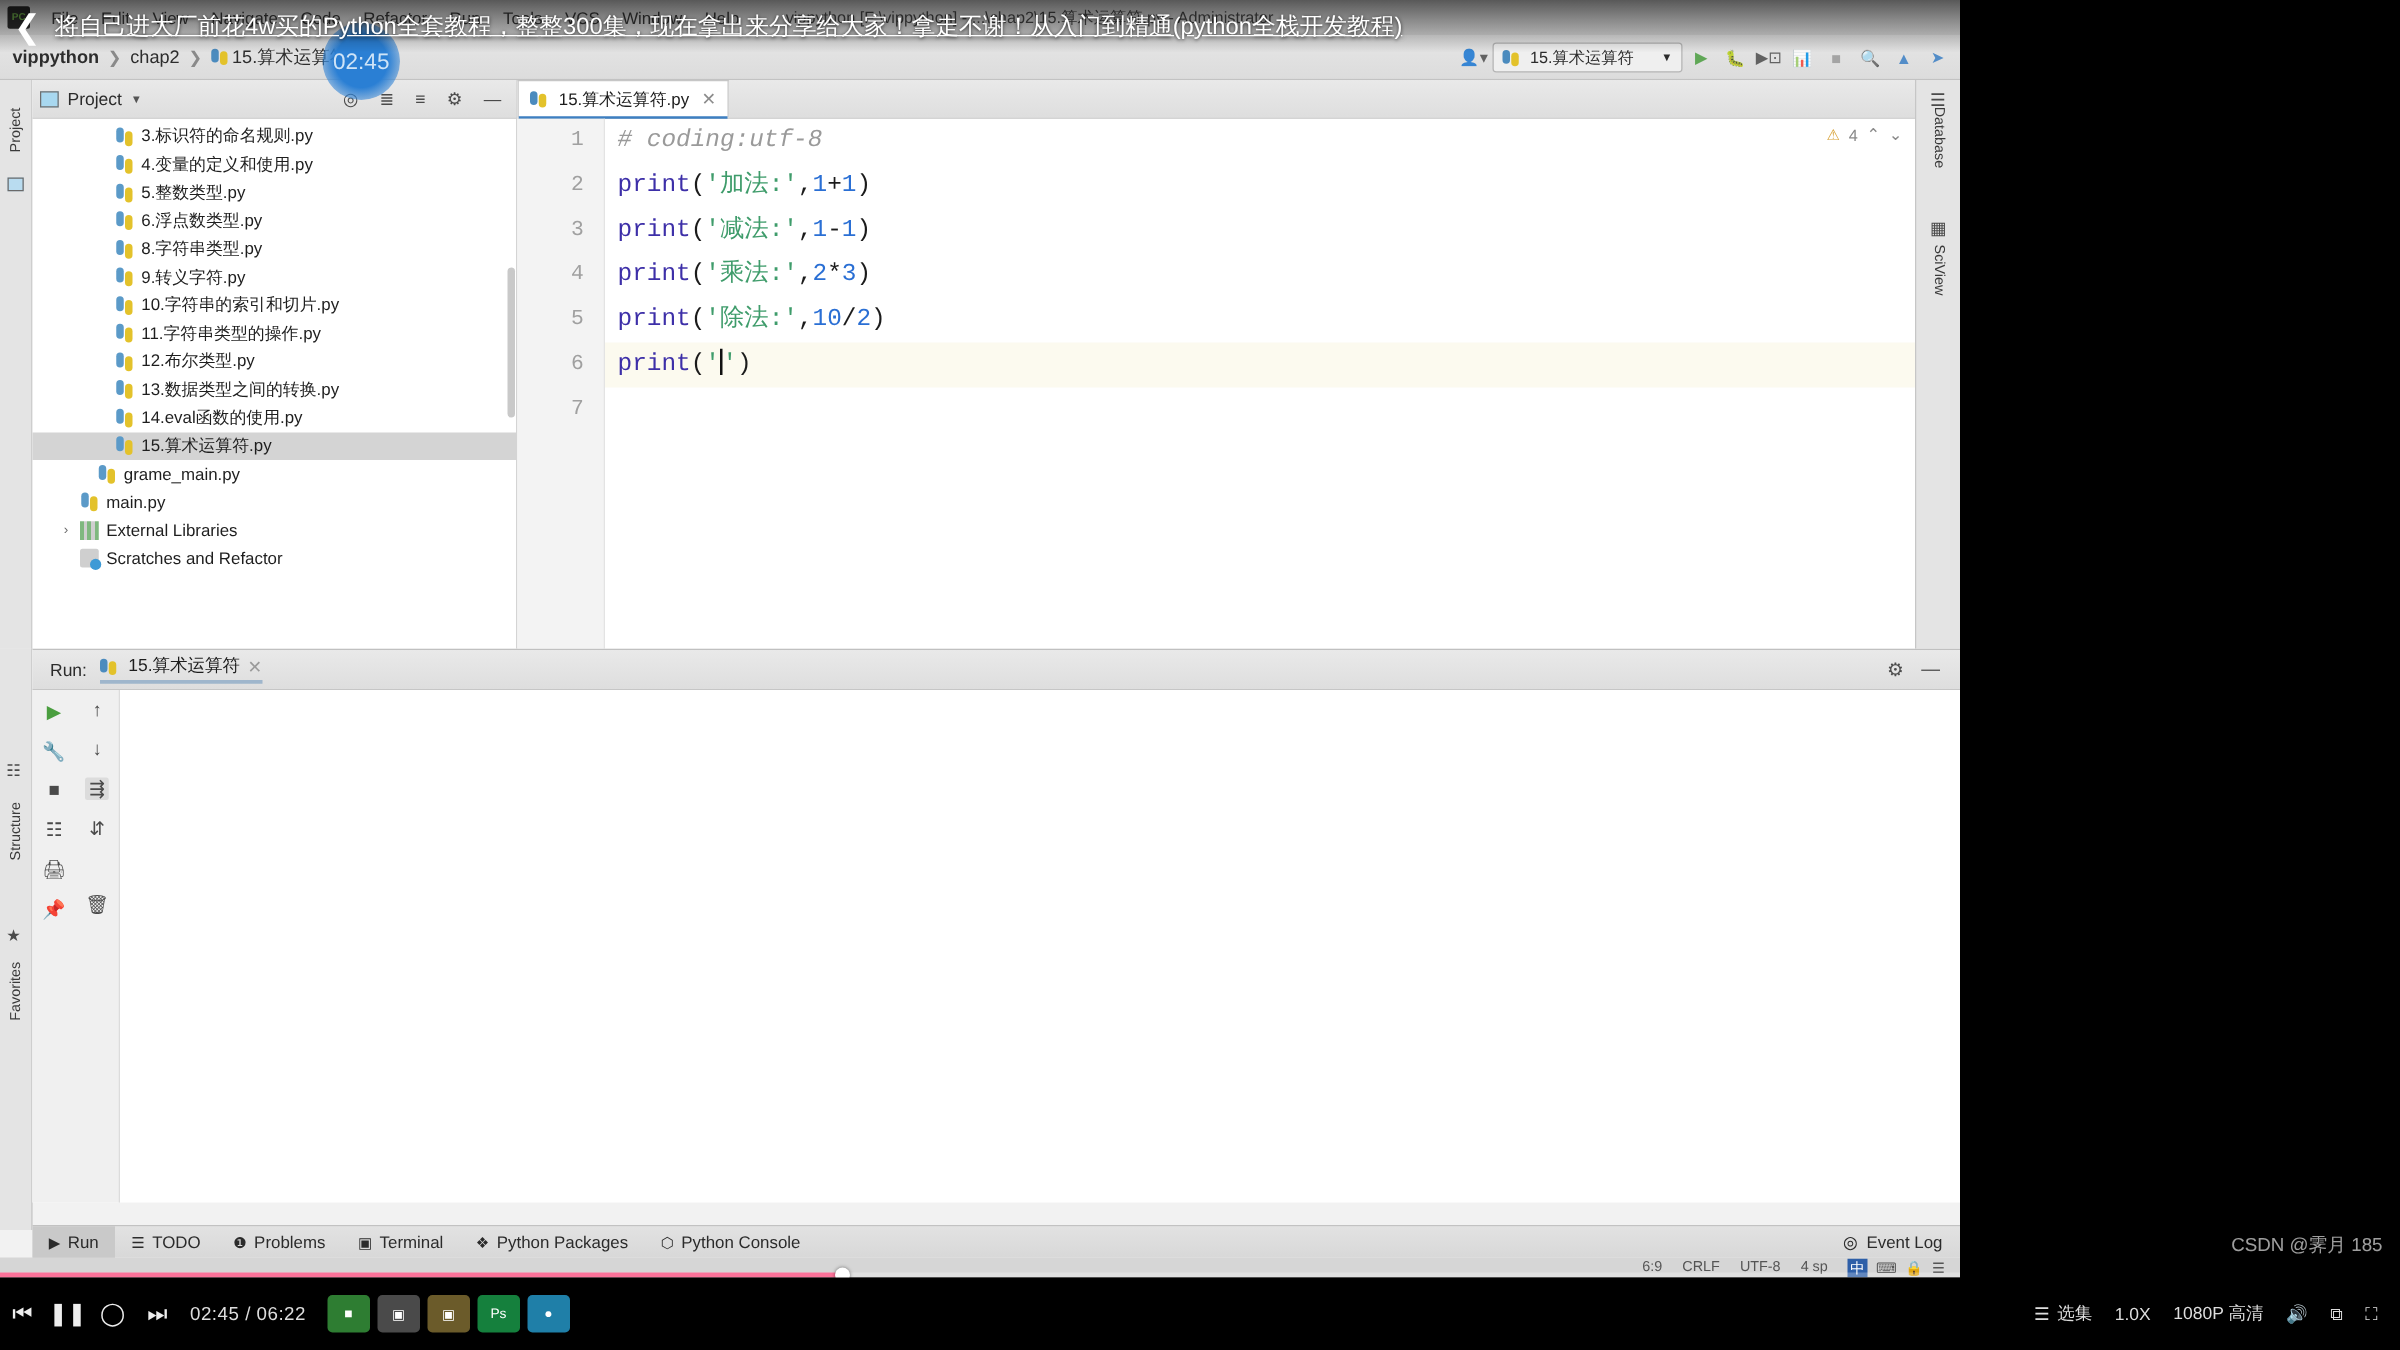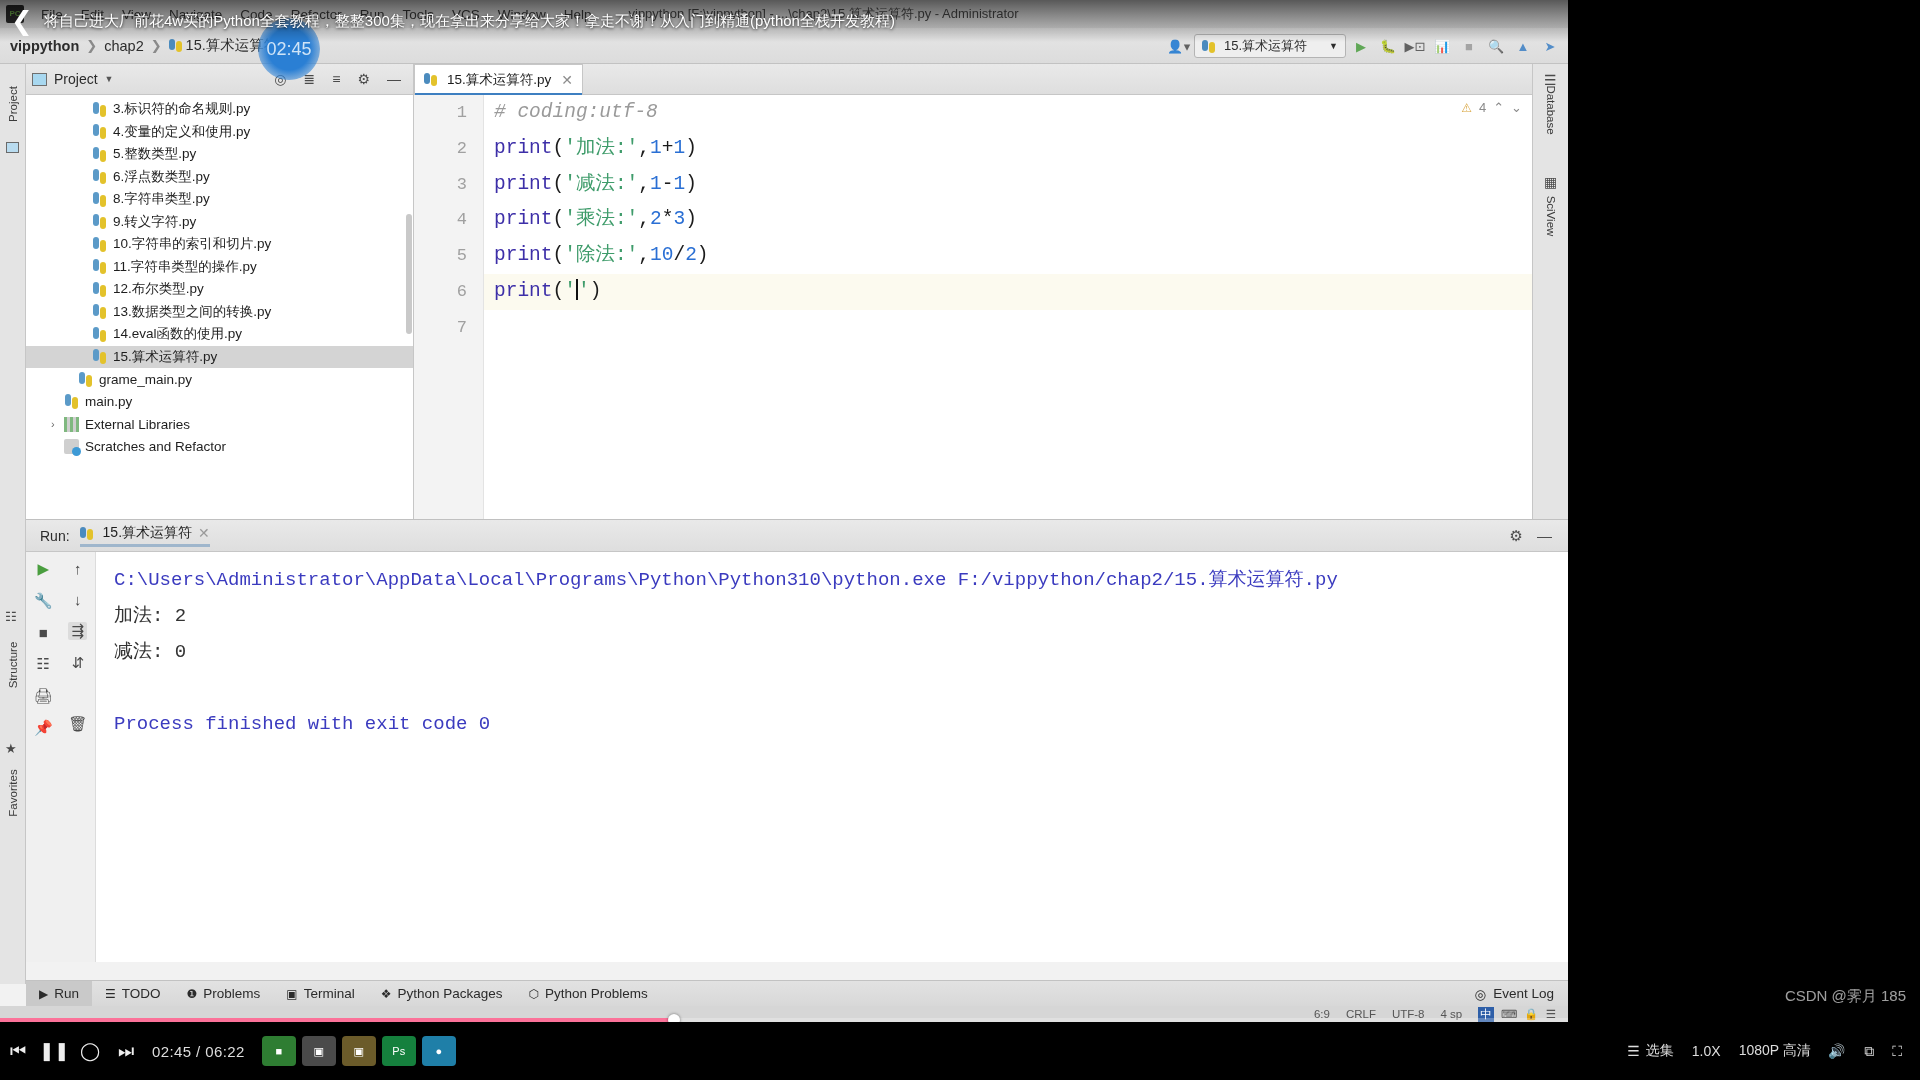--- a/index.html
+++ b/index.html
@@ -140,21 +140,21 @@
   .statusbar { position:absolute; left:0; bottom:0; right:0; height:16px; background:#d6d6d6;
                display:flex; align-items:center; justify-content:flex-end; gap:16px;
                padding-right:12px; font-size:11.5px; color:#555; }
   .sbicons { display:flex; gap:7px; align-items:center; }
 
   
   .titlebanner { position:absolute; left:0; top:0; width:1568px; height:42px;
                  background:linear-gradient(rgba(0,0,0,.62),rgba(0,0,0,0)); display:flex;
                  align-items:center; color:#fff; z-index:40; }
   .backbtn { width:44px; text-align:center; font-size:26px; color:#fff; line-height:1; }
-  .vtitle { font-size:15px; white-space:nowrap; text-shadow:0 1px 3px rgba(0,0,0,.8); }
+  .vtitle { font-size:19px; white-space:nowrap; text-shadow:0 1px 3px rgba(0,0,0,.8);text-decoration:underline; }
 
   .loadring { position:absolute; left:258px; top:18px; width:62px; height:62px; border-radius:50%;
               background:radial-gradient(circle,#2a7fd4 48%, rgba(42,127,212,.55) 70%, rgba(42,127,212,0) 73%);
               z-index:39; display:flex; align-items:center; justify-content:center;
               color:#cfe4f7; font-size:18px; }
 
   .progress { position:absolute; left:0; bottom:58px; width:1568px; height:4px;
               background:rgba(255,255,255,.25); z-index:42; }
   .progfill { position:absolute; left:0; top:0; height:4px; background:#fb7299; }
   .proghandle{ position:absolute; top:-4px; width:12px; height:12px; border-radius:50%;
@@ -388,27 +388,20 @@
         </div>
         <div class="rscol">
           <span>↑</span>
           <span>↓</span>
           <span style="background:#dcdcdc;border-radius:2px;padding:0 3px;">⇶</span>
           <span>⇵</span>
           <span style="height:15px;"></span>
           <span>🗑</span>
         </div>
       </div>
-      <div class="console" id="console">
-          <div class="conline path">C:\Users\Administrator\AppData\Local\Programs\Python\Python310\python.exe F:/vippython/chap2/15.算术运算符.py</div>
-          <div class="conline ">加法: 2</div>
-          <div class="conline ">减法: 0</div>
-          <div class="conline "> </div>
-          <div class="conline fin">Process finished with exit code 0</div>
-        </div>
     </div>
 
     <div class="toolbar" id="toolbar">
         <div class="tw active">
           <span style="font-size: 12px;">▶</span>
           <span>Run</span>
         </div>
         <div class="tw">
           <span style="font-size: 12px;">☰</span>
           <span>TODO</span>
@@ -420,21 +413,21 @@
         <div class="tw">
           <span style="font-size: 12px;">▣</span>
           <span>Terminal</span>
         </div>
         <div class="tw">
           <span style="font-size: 12px;">❖</span>
           <span>Python Packages</span>
         </div>
         <div class="tw">
           <span style="font-size: 12px;">⬡</span>
-          <span>Python Problems</span>
+          <span>Python Console</span>
         </div>
         <div class="rt">
           <span>◎</span>
           <span>Event Log</span>
         </div>
       </div>
 
     <div class="statusbar">
       <span>6:9</span>
       <span>CRLF</span>

